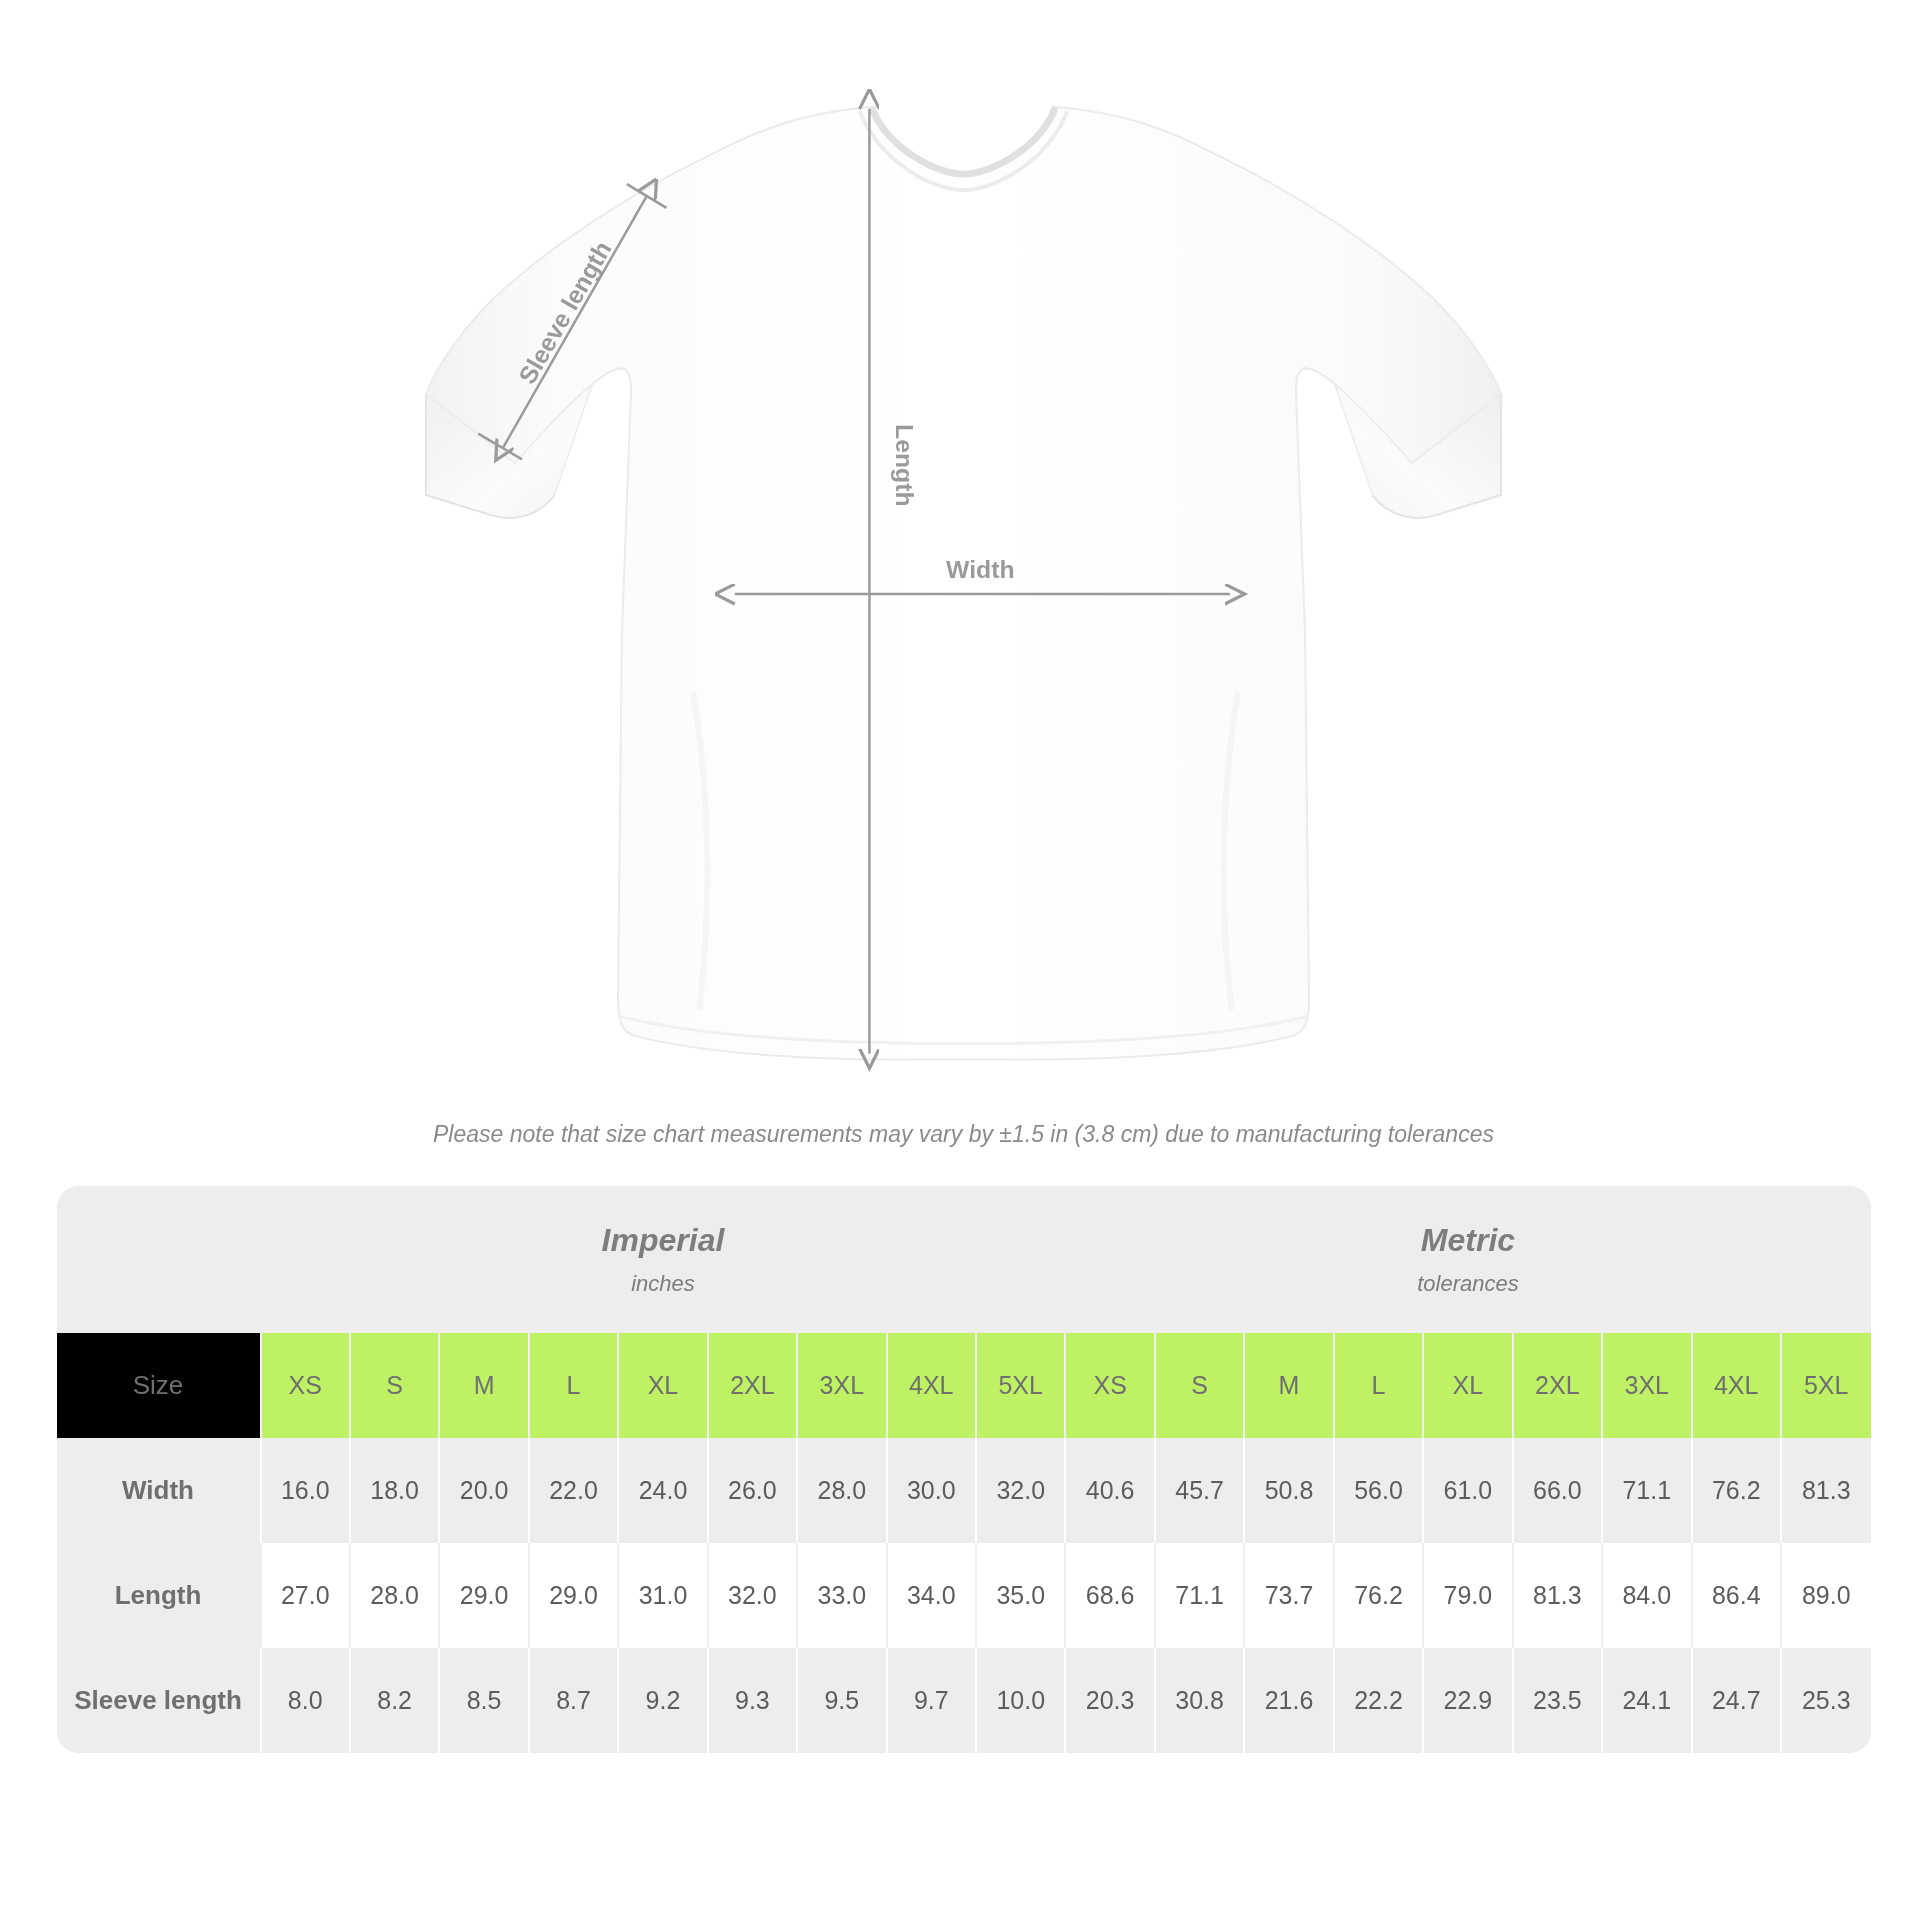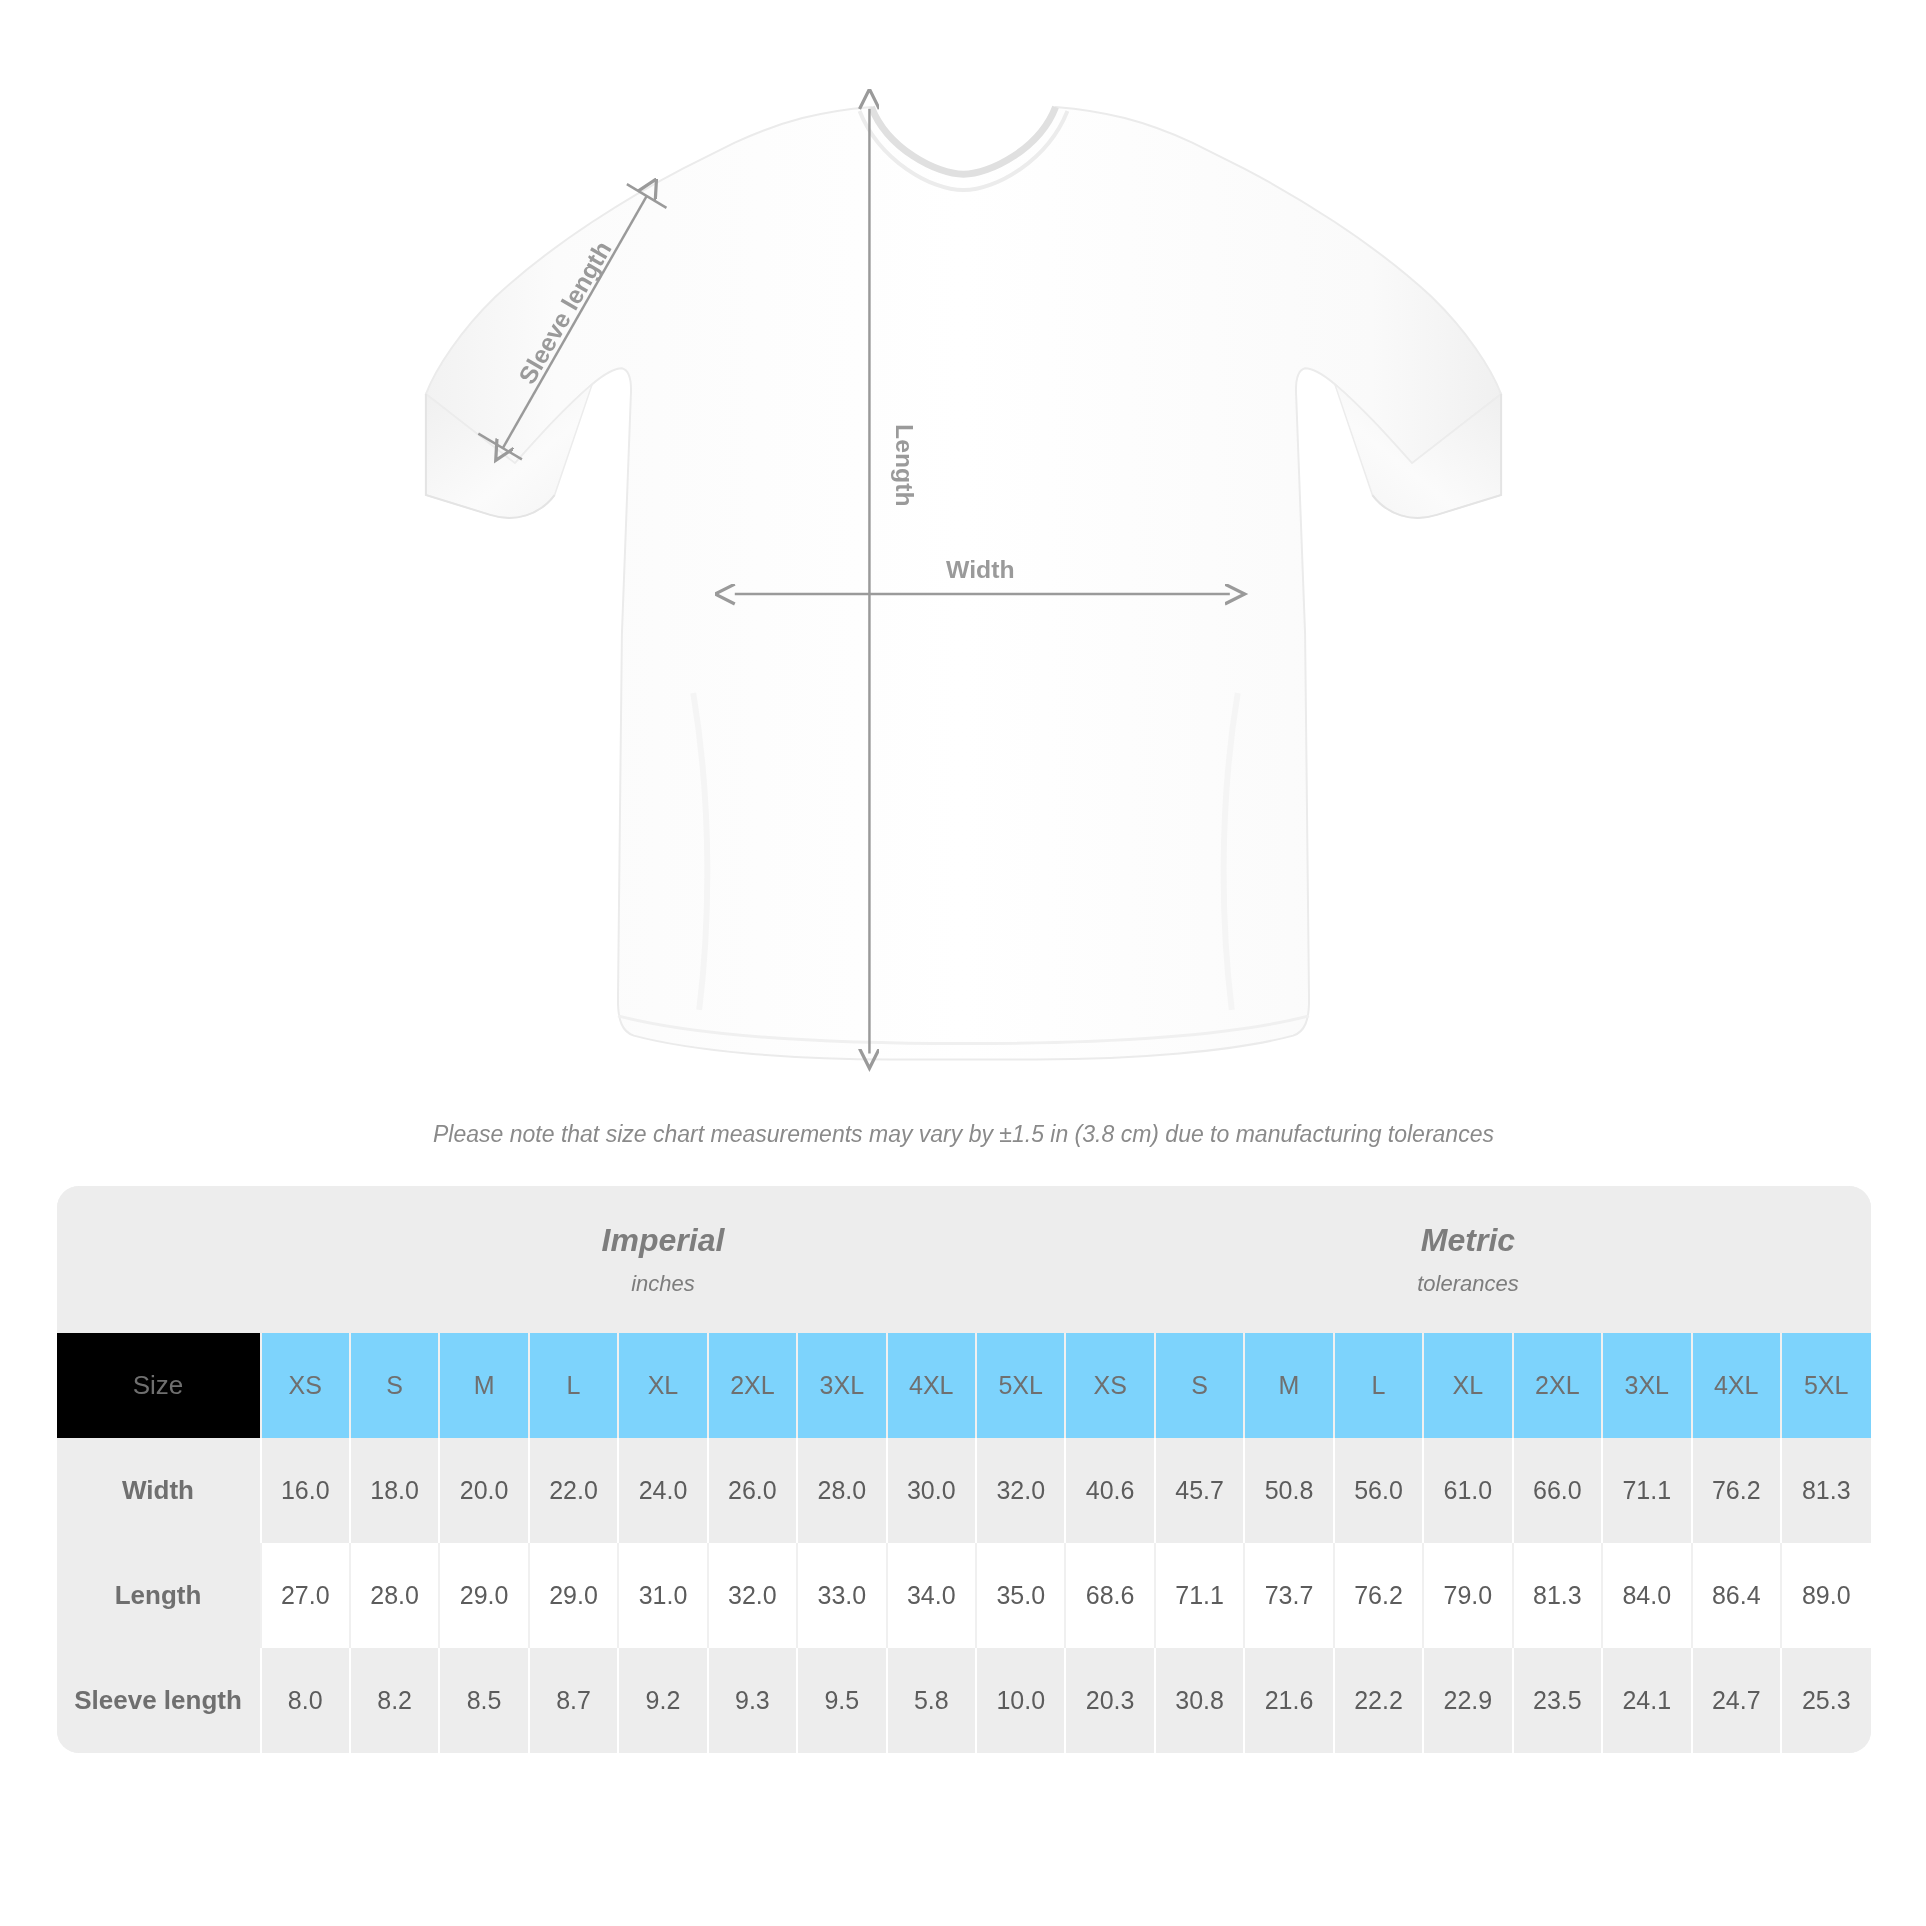--- a/index.html
+++ b/index.html
@@ -83,21 +83,21 @@
     font-size: 22px;
     font-style: italic;
     color: #7d7d7d;
     margin-top: 12px;
   }
   .hdr-row td {
     height: 105px;
     font-size: 25px;
     font-weight: bold;
     color: #6f6f6f;
-    background: #7dd3fc;
+    background: #bef264;
   }
   .hdr-row td.rowlabel {
     background: #000000;
     font-size: 26px;
   }
   .data-row td {
     height: 105px;
     font-size: 25px;
     color: #5c5c5c;
   }
@@ -307,21 +307,21 @@
 
         <tr class="data-row row-grey">
           <td class="rowlabel">Sleeve length</td>
           <td class="cell-sep">8.0</td>
           <td class="cell-sep">8.2</td>
           <td class="cell-sep">8.5</td>
           <td class="cell-sep">8.7</td>
           <td class="cell-sep">9.2</td>
           <td class="cell-sep">9.3</td>
           <td class="cell-sep">9.5</td>
-          <td class="cell-sep">5.8</td>
+          <td class="cell-sep">9.7</td>
           <td class="cell-sep">10.0</td>
           <td class="cell-sep">20.3</td>
           <td class="cell-sep">30.8</td>
           <td class="cell-sep">21.6</td>
           <td class="cell-sep">22.2</td>
           <td class="cell-sep">22.9</td>
           <td class="cell-sep">23.5</td>
           <td class="cell-sep">24.1</td>
           <td class="cell-sep">24.7</td>
           <td class="cell-sep">25.3</td>

